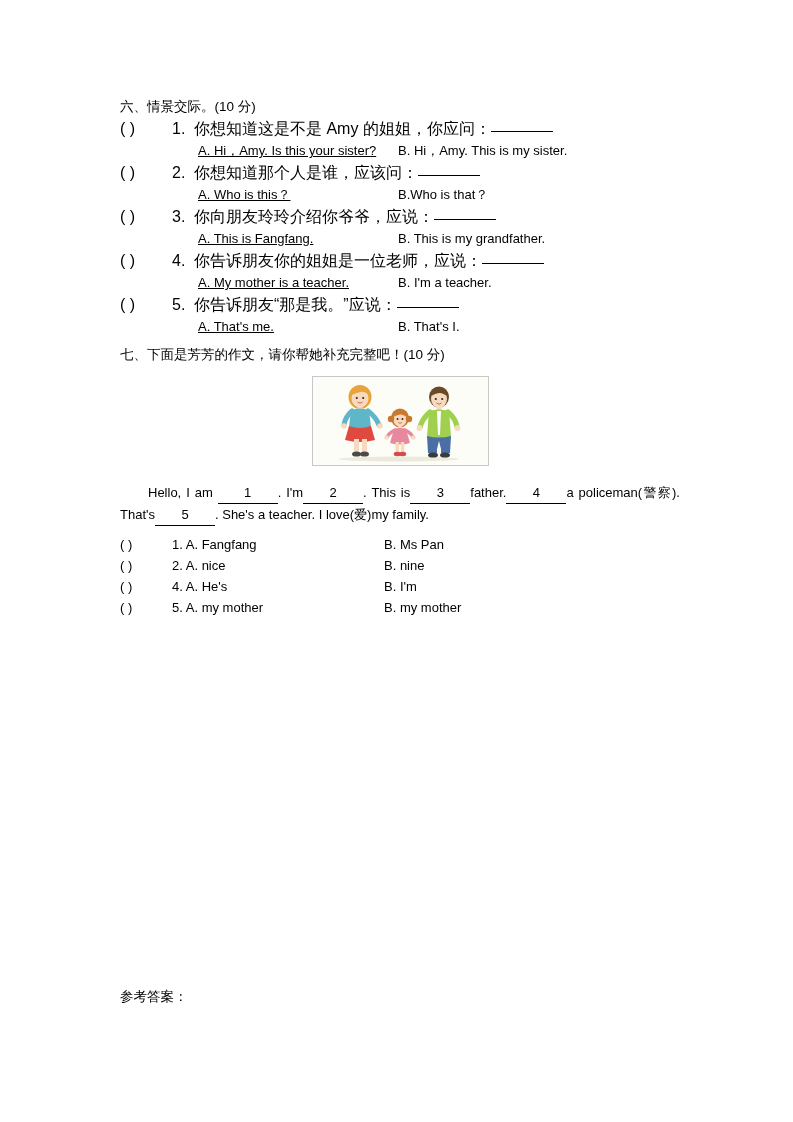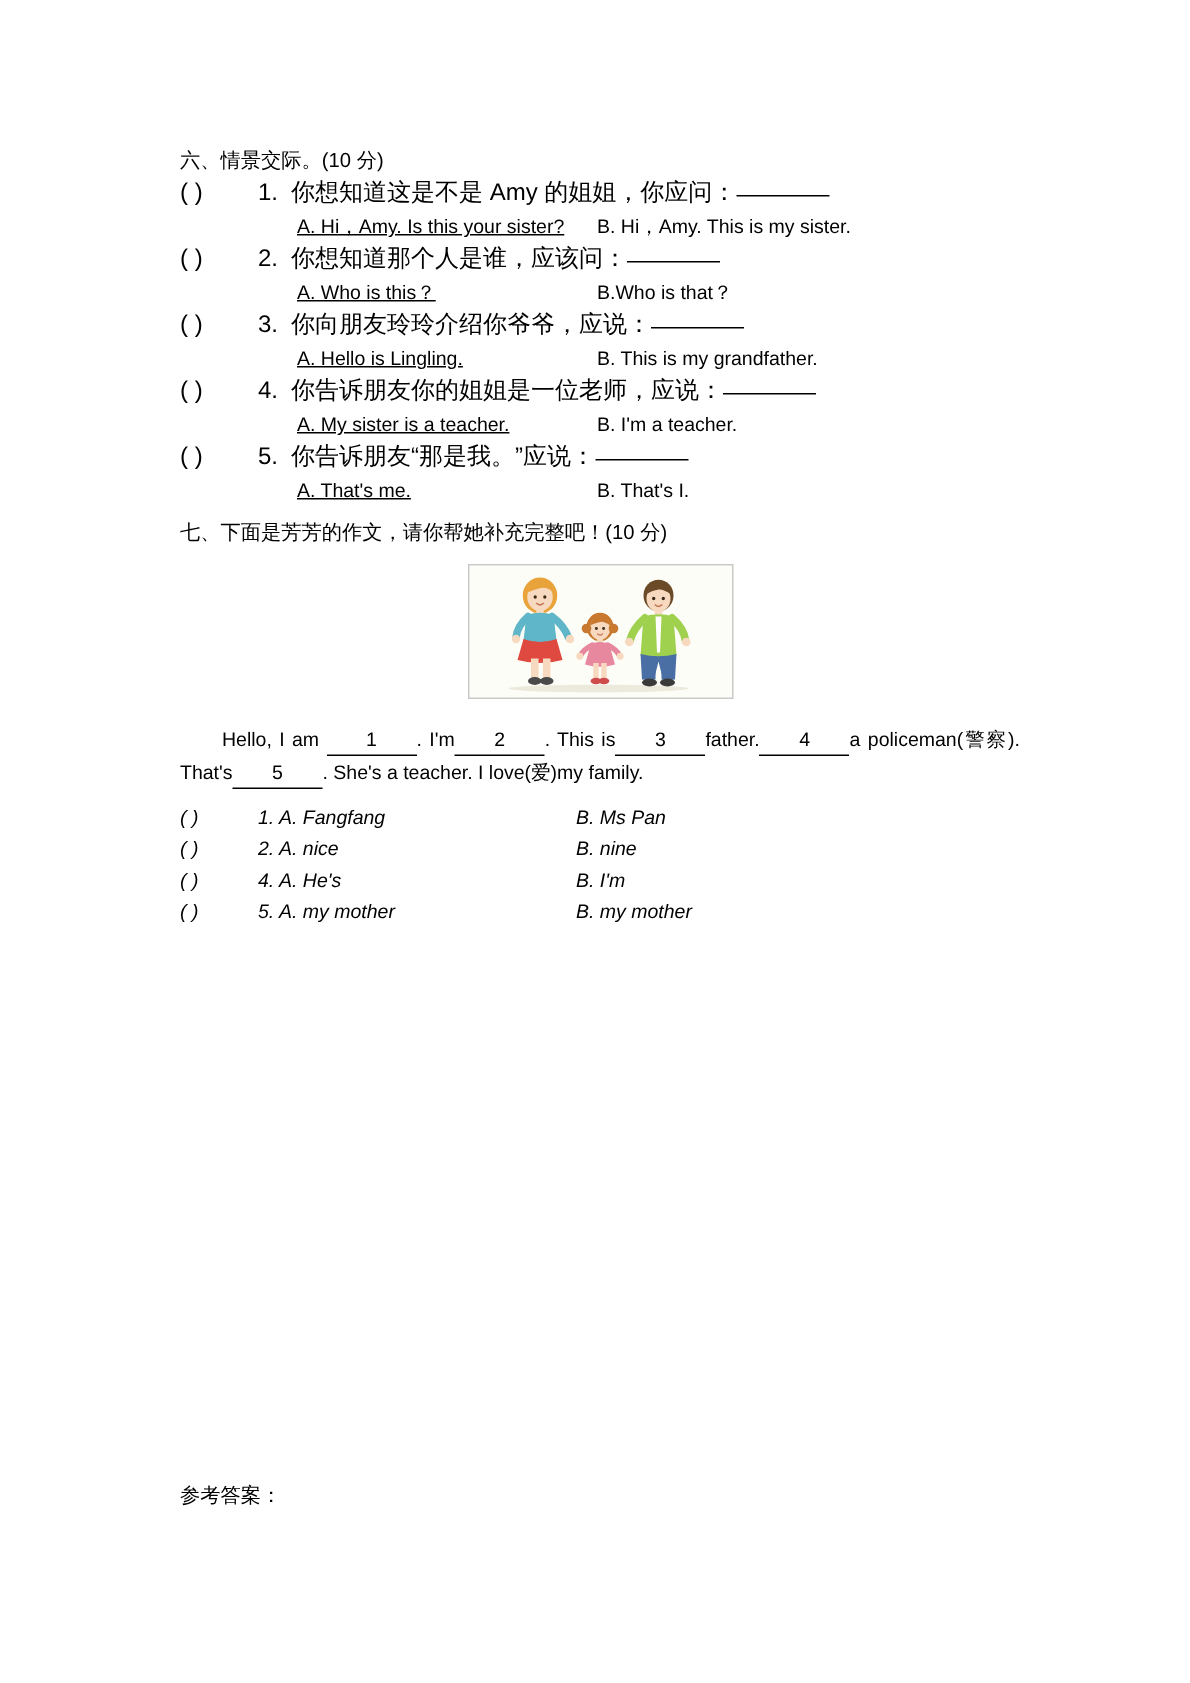--- a/index.html
+++ b/index.html
@@ -90,21 +90,20 @@
     display: inline-block;
     border-bottom: 1px solid #000;
     min-width: 16px;
     text-align: center;
     padding: 0 22px;
   }
   .ans-row {
     font-size: 13px;
     line-height: 21px;
     white-space: nowrap;
-    font-style: italic;
   }
   .ans-row .paren2 { display:inline-block; width: 52px; }
   .ans-row .oa2 { display:inline-block; width: 212px; }
   .answers-title {
     position: absolute;
     left: 120px;
     top: 988px;
     font-size: 13.5px;
   }
   
@@ -135,30 +134,30 @@
       <div class="opts">
         <span class="oa">A. Who is this？</span><span>B.Who is that？</span>
       </div>
     </div>
 
     <div>
       <div class="q-row">
         <span class="paren">(        )</span><span class="num">3.</span><span>你向朋友玲玲介绍你爷爷，应说：</span><span class="blank"></span>
       </div>
       <div class="opts">
-        <span class="oa">A. Hello is Lingling.</span><span>B. This is my grandfather.</span>
+        <span class="oa">A. This is Fangfang.</span><span>B. This is my grandfather.</span>
       </div>
     </div>
 
     <div>
       <div class="q-row">
         <span class="paren">(        )</span><span class="num">4.</span><span>你告诉朋友你的姐姐是一位老师，应说：</span><span class="blank"></span>
       </div>
       <div class="opts">
-        <span class="oa">A. My sister is a teacher.</span><span>B. I'm a teacher.</span>
+        <span class="oa">A. My mother is a teacher.</span><span>B. I'm a teacher.</span>
       </div>
     </div>
 
     <div>
       <div class="q-row">
         <span class="paren">(        )</span><span class="num">5.</span><span>你告诉朋友“那是我。”应说：</span><span class="blank"></span>
       </div>
       <div class="opts">
         <span class="oa">A.  That's me.</span><span>B. That's I.</span>
       </div>

